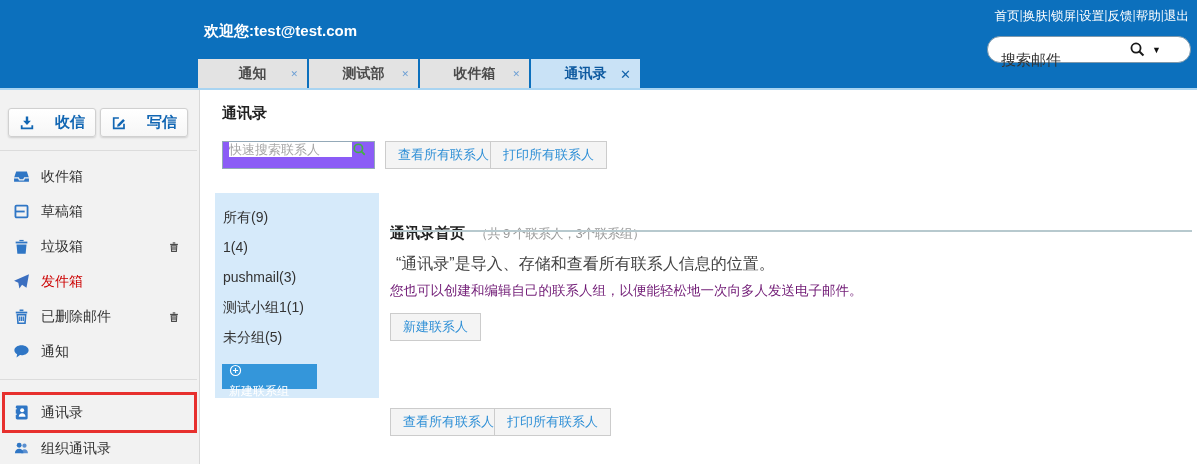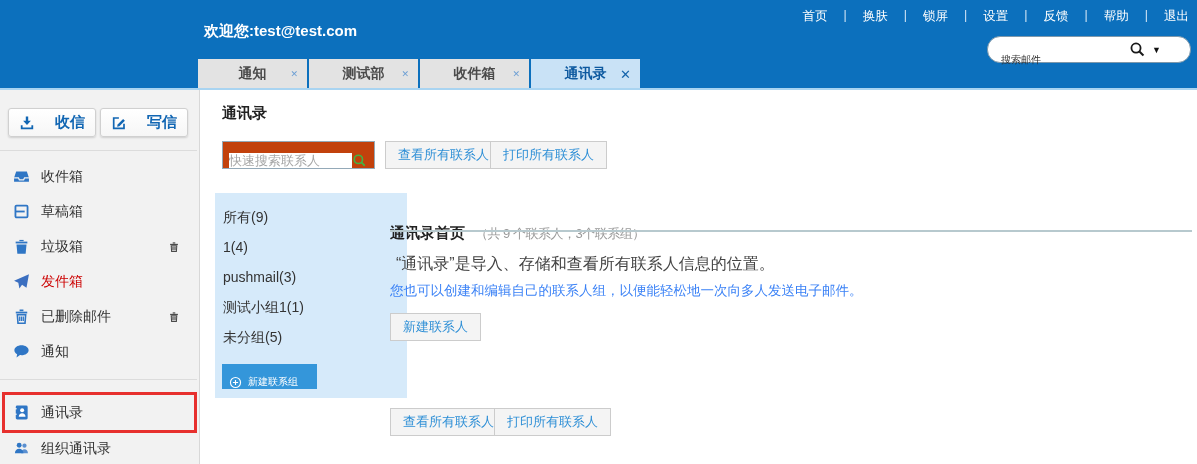--- a/index.html
+++ b/index.html
@@ -3,27 +3,27 @@
 <meta charset="utf-8">
 <style>
   * { margin:0; padding:0; box-sizing:content-box; }
   body { font-family:"Liberation Sans","DejaVu Sans",sans-serif; }
   .screen { position:relative; width:1197px; height:464px; background:#fff; overflow:hidden; }
 
   
   .header { position:absolute; left:0; top:0; width:1197px; height:88px; background:#0c70bd; }
   .header-line { position:absolute; left:0; top:88px; width:1197px; height:2px; background:#a9d4f1; }
   .welcome { position:absolute; left:204px; top:22px; color:#fff; font-weight:bold; font-size:15px; }
-  .toplinks { position:absolute; right:8px; top:8px; display:flex; gap:16px; color:#fff; font-size:12.5px; }
+  .toplinks { position:absolute; right:8px; top:8px; display:flex; gap:0; color:#fff; font-size:12.5px; }
   .toplinks .lnk { color:#fff; cursor:pointer; }
   .toplinks .sep { color:#cfe3f5; }
   .searchpill { position:absolute; right:6px; top:36px; width:202px; height:25px; background:#fff;
                 border:1px solid #7e98ab; border-radius:13px; display:flex; align-items:center; }
   .searchpill input { border:0; outline:0; background:transparent; margin-left:13px; width:120px;
-                      font-size:10px; color:#0f766e; font-family:inherit;margin-top:20px; }
+                      font-size:15px; color:#0f766e; font-family:inherit;margin-top:20px; }
   .searchpill input::placeholder { color:#333; opacity:1; }
   .sp-mag { margin-left:8px; display:flex; cursor:pointer; }
   .sp-tri { margin-left:6px; color:#111; font-size:9px; cursor:pointer; }
 
   
   .tabs { position:absolute; left:198px; top:59px; height:29px; display:flex; gap:2px; }
   .tab { width:109px; height:29px; background:#e3e3e3; color:#4a4a4a; font-size:14px; font-weight:bold;
          display:flex; align-items:center; justify-content:center; position:relative; cursor:pointer; }
   .tab .close { position:absolute; right:9px; top:50%; transform:translateY(-50%);
                 color:#6d9fd4; font-size:9px; font-weight:bold; cursor:pointer; }
@@ -47,45 +47,45 @@
   .menu-item.red { color:#cc0000; }
   .menu-item .ricon { position:absolute; right:19px; display:flex; }
   .item-contacts { position:absolute; left:0; top:305px; width:199px; height:35px; }
   .item-org      { position:absolute; left:0; top:341px; width:199px; height:35px; }
   .red-box { position:absolute; left:2px; top:302px; width:189px; height:35px;
              border:3px solid #e7302e; pointer-events:none; }
   .micon { display:flex; }
 
   
   .main-title { position:absolute; left:222px; top:104px; font-size:15px; font-weight:bold; color:#222; }
-  .quick-search { position:absolute; left:222px; top:141px; width:153px; height:28px; background:#c2410c;
-                  border:1px solid #94a9b8; box-sizing:border-box; display:flex; align-items:flex-end; }
+  .quick-search { position:absolute; left:222px; top:141px; width:153px; height:28px; background:#8b5cf6;
+                  border:1px solid #94a9b8; box-sizing:border-box; display:flex; align-items:flex-start; }
   .quick-search input { border:0; outline:0; flex:1; margin-left:6px; width:110px; font-size:13px;
                         color:#333; font-family:inherit; }
   .quick-search input::placeholder { color:#a6a6a6; opacity:1; }
   .qs-mag { margin-right:7px; display:flex; cursor:pointer; }
   .link-btn { position:absolute; height:28px; background:#f4f4f4; border:1px solid #cccccc;
               color:#2e8fd6; font-size:13px; display:flex; align-items:center; justify-content:center;
               padding:0 12px; box-sizing:border-box; cursor:pointer; }
   .btn-view-top  { left:385px; top:141px; }
   .btn-print-top { left:490px; top:141px; }
 
-  .group-panel { position:absolute; left:215px; top:193px; width:192px; height:205px; background:#d6eafa; }
+  .group-panel { position:absolute; left:215px; top:193px; width:164px; height:205px; background:#d6eafa; }
   .group-list { padding-top:9px; }
   .group-item { height:30px; line-height:30px; padding-left:8px; font-size:14px; color:#333; cursor:pointer; }
   .new-group-btn { position:absolute; left:7px; top:171px; width:95px; height:25px; background:#3496da;
-                   color:#fff; font-size:10px; display:flex; align-items:flex-end; gap:6px;
-                   padding-left:7px; box-sizing:border-box; cursor:pointer; }
+                   color:#fff; font-size:12px; display:flex; align-items:flex-start; gap:6px;
+                   padding-left:7px; box-sizing:border-box; cursor:pointer;flex-direction:column; }
 
   .home-heading { position:absolute; left:390px; top:224px; font-size:15px; font-weight:bold; color:#222;
                   display:flex; align-items:baseline; }
   .home-count { font-size:13px; color:#999; font-weight:normal; margin-left:10px; letter-spacing:-0.5px; }
   .home-hr { position:absolute; left:390px; top:230px; width:802px; height:2px; background:#b7c9ce; }
   .home-p1 { position:absolute; left:396px; top:254px; font-size:16px; color:#444; }
-  .home-p2 { position:absolute; left:390px; top:282px; font-size:13.5px; color:#3b82f6; }
+  .home-p2 { position:absolute; left:390px; top:282px; font-size:13.5px; color:#701a75; }
   .btn-new-contact { left:390px; top:313px; height:28px; }
   .btn-view-bottom  { left:390px; top:408px; }
   .btn-print-bottom { left:494px; top:408px; }
 </style>
 </head>
 <body>
 
 <div class="screen">
 
   <div class="header">

